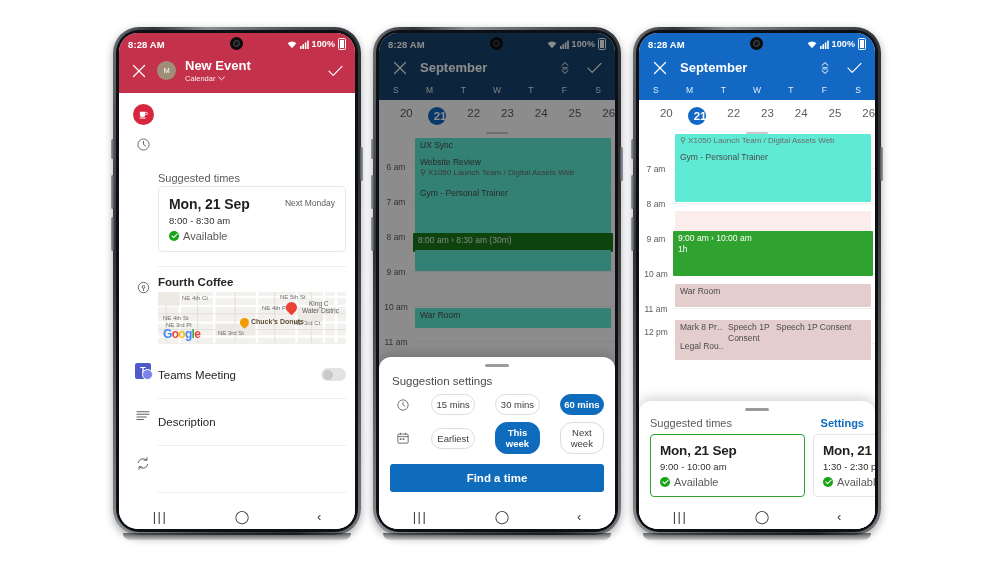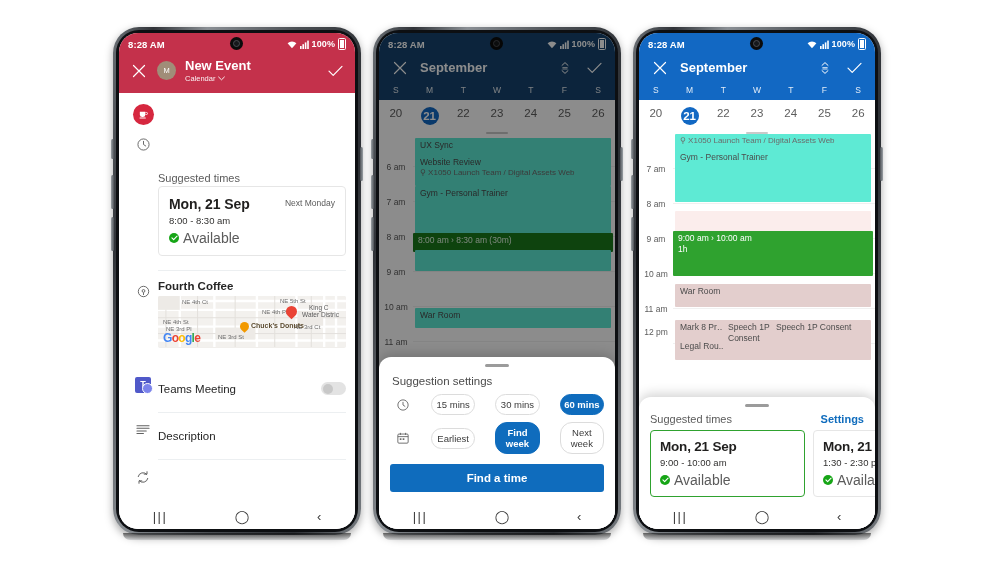--- a/index.html
+++ b/index.html
@@ -74,24 +74,24 @@
 
   .sug-lbl{font-size:11px;color:#5b5b5b;}
   .sug-card{margin:2px 0 8px 0;border:1px solid #e6e6e6;border-radius:4px;background:#fff;padding:9px 10px;}
   .sug-top{display:flex;align-items:flex-start;justify-content:space-between;}
   .sug-date{font-size:14px;font-weight:bold;color:#201f1e;letter-spacing:-.1px;}
   .sug-rel{font-size:8.5px;color:#5b5b5b;padding-top:2px;}
   .sug-time{font-size:9.5px;color:#323130;margin-top:3px;}
   .sug-avail{display:flex;align-items:center;gap:4px;margin-top:4px;}
   .dot-ok{width:10px;height:10px;border-radius:50%;background:#16a516;display:flex;align-items:center;justify-content:center;flex:none;}
   .dot-ok svg{display:block;}
-  .avail-txt{font-size:14px;color:#5b5b5b;}
-
-  
-  .map{height:52px;border-radius:2px;position:relative;overflow:hidden;background:#f1efec;margin:4px 0 12px 0;}
+  .avail-txt{font-size:11px;color:#5b5b5b;}
+
+  
+  .map{height:52px;border-radius:2px;position:relative;overflow:hidden;background:#f1efec;margin:4px 0 2px 0;}
   .map svg{position:absolute;inset:0;}
   .gmark{position:absolute;left:5px;bottom:4px;font-size:12px;font-weight:bold;letter-spacing:-.7px;line-height:1;}
   .gmark span:nth-child(1){color:#4285F4;}
   .gmark span:nth-child(2){color:#EA4335;}
   .gmark span:nth-child(3){color:#FBBC05;}
   .gmark span:nth-child(4){color:#4285F4;}
   .gmark span:nth-child(5){color:#34A853;}
   .gmark span:nth-child(6){color:#EA4335;}
   .pin{position:absolute;width:11px;height:11px;border-radius:50% 50% 50% 0;transform:rotate(-45deg);}
   .pin.red{background:#EA4335;left:128px;top:10px;}
@@ -108,21 +108,21 @@
   .nav-rect{letter-spacing:1.5px;font-weight:300;}
 
   
   .hdr-blue{background:#1268C3;color:#fff;}
   .hdr-blue.dim{background:#16436E;}
   .cal-appbar{display:flex;align-items:center;gap:11px;padding:3px 11px 8px 11px;}
   .cal-title{flex:1;font-size:13px;font-weight:bold;}
   .dow{display:flex;padding-bottom:5px;}
   .dow div{flex:1;text-align:center;font-size:8.5px;opacity:.88;}
   .dates{display:flex;padding:7px 0 6px 0;background:#fff;}
-  .dates div{flex:1;text-align:center;font-size:11.5px;color:#5c5c5c;}
+  .dates div{flex:1;text-align:right;font-size:11.5px;color:#5c5c5c;}
   .dates .sel{color:#fff;}
   .dates .sel b{display:inline-block;width:18px;height:18px;line-height:18px;border-radius:50%;background:#1268C3;font-weight:bold;}
   .grab{display:flex;justify-content:center;padding:1px 0 4px 0;background:#fff;}
   .grab i{display:block;width:22px;height:2px;border-radius:2px;background:#c9c9c9;}
 
   .agenda{position:relative;background:#fff;}
   .hourlbl{position:absolute;left:0;width:34px;text-align:center;font-size:8.5px;color:#5c5c5c;}
   .gridline{position:absolute;left:34px;right:0;height:1px;background:#f0f0f0;}
   .ev{position:absolute;left:36px;right:4px;border-radius:1px;padding:2px 5px;overflow:hidden;}
   .ev .t{font-size:8.5px;line-height:1.25;color:#4b4b4b;white-space:nowrap;overflow:hidden;text-overflow:ellipsis;}
@@ -494,21 +494,21 @@
       <div class="pillrow">
         <div class="pr-ico">
           <svg width="12" height="12" viewBox="0 0 14 14" fill="none" stroke="currentColor" stroke-width="1">
                 <rect x="1" y="2.4" width="12" height="10.6" rx="1.2"></rect>
                 <path d="M1 5.4h12M4 1v2.4M10 1v2.4"></path>
                 <rect x="3.2" y="7.4" width="2" height="1.8" fill="currentColor" stroke="none"></rect>
                 <rect x="6.6" y="7.4" width="2" height="1.8" fill="currentColor" stroke="none"></rect>
               </svg>
         </div>
         <div class="pill">Earliest</div>
-        <div class="pill on">Find week</div>
+        <div class="pill on">This week</div>
         <div class="pill">Next week</div>
       </div>
       <div class="findbtn">Find a time</div>
       <div class="navbar">
         <span class="nav-rect">|||</span>
         <span>◯</span>
         <span>‹</span>
       </div>
     </div>
   </div>

